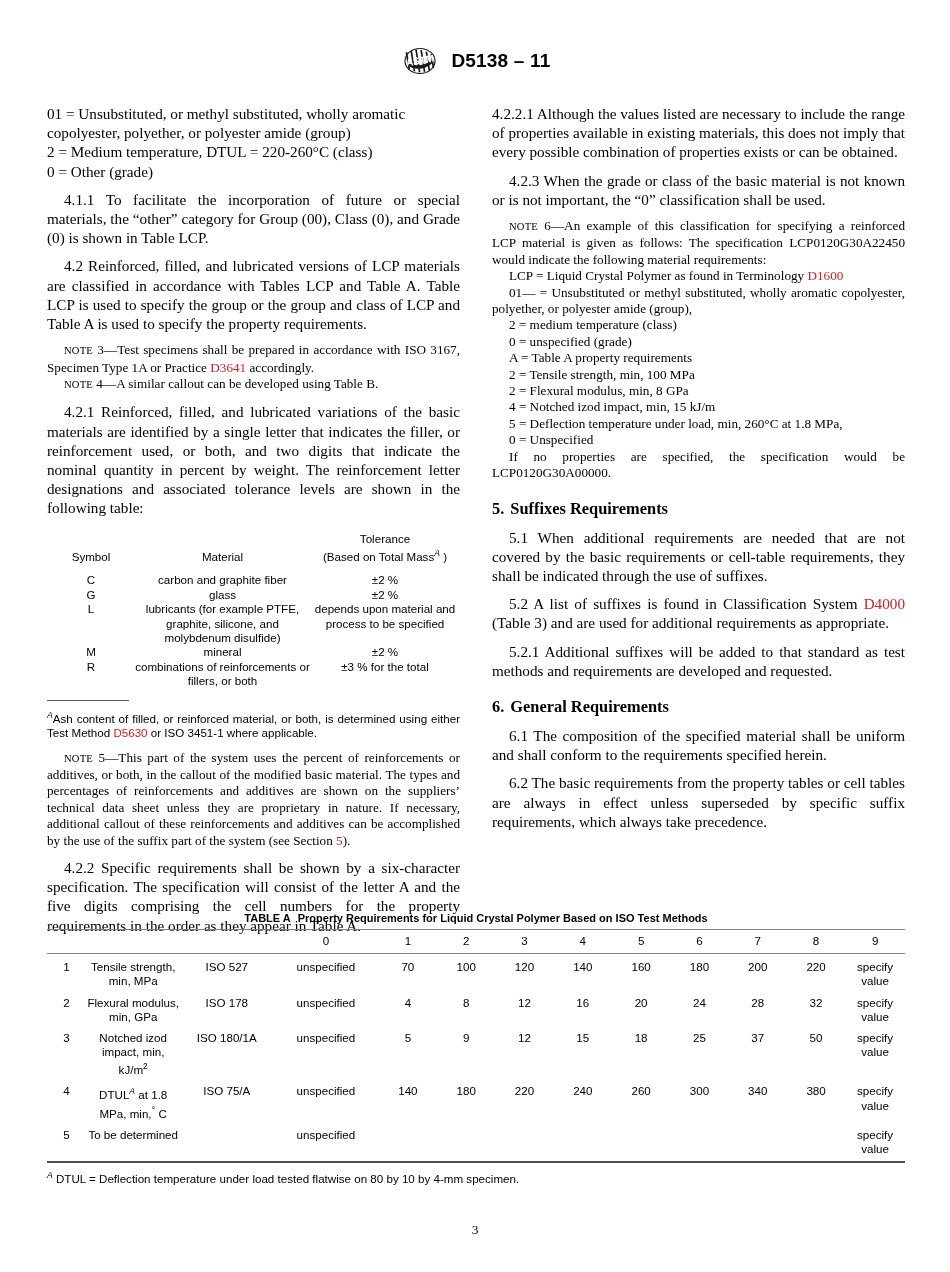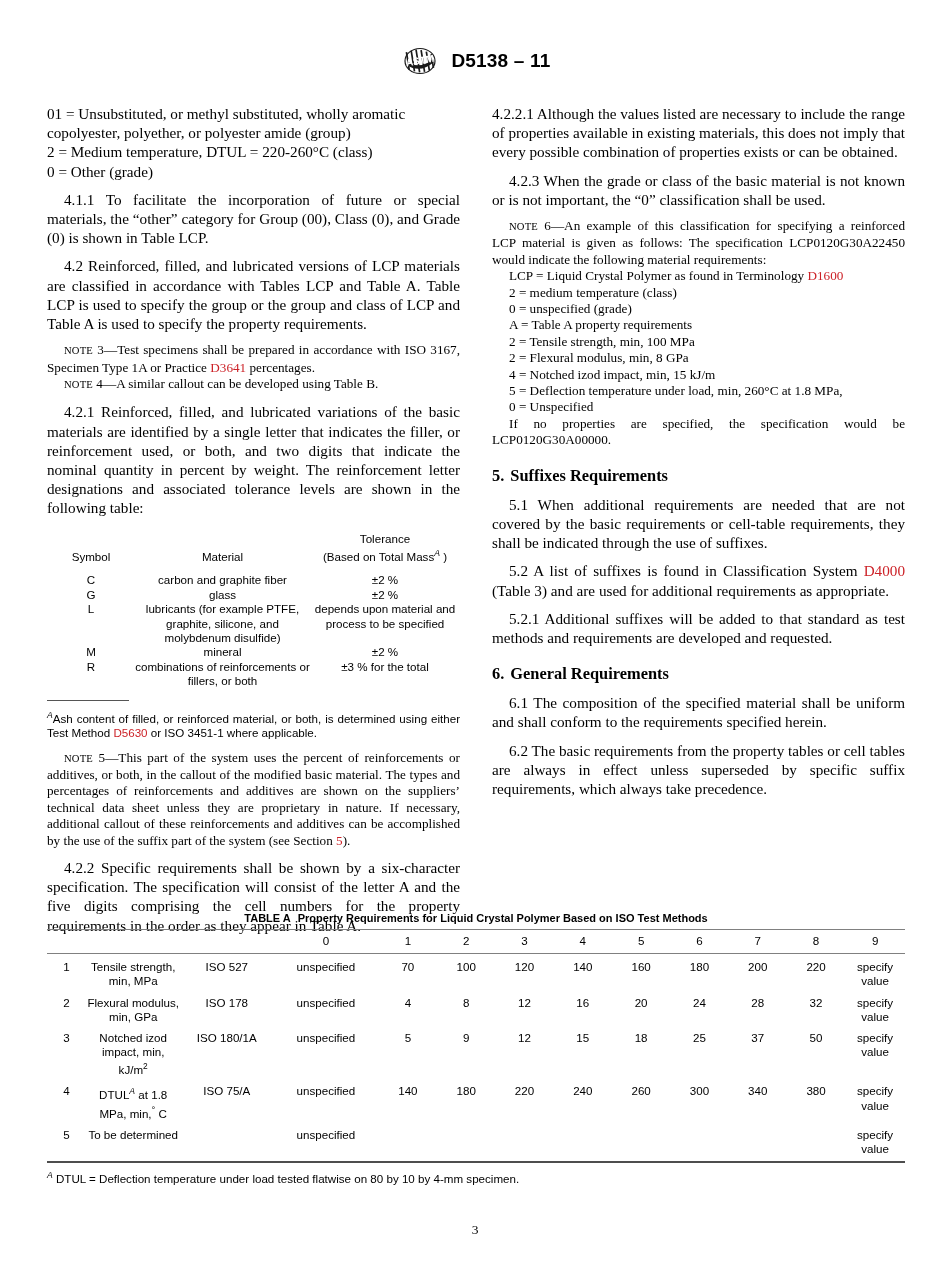--- a/index.html
+++ b/index.html
@@ -267,21 +267,21 @@
         <div class="defline">01 = Unsubstituted, or methyl substituted, wholly aromatic</div>
         <div class="defline">copolyester, polyether, or polyester amide (group)</div>
         <div class="defline">2 = Medium temperature, DTUL = 220-260°C (class)</div>
         <div class="defline">0 = Other (grade)</div>
       </div>
 
       <p class="body">4.1.1 To facilitate the incorporation of future or special materials, the “other” category for Group (00), Class (0), and Grade (0) is shown in Table LCP.</p>
 
       <p class="body">4.2 Reinforced, filled, and lubricated versions of LCP materials are classified in accordance with Tables LCP and Table A. Table LCP is used to specify the group or the group and class of LCP and Table A is used to specify the property requirements.</p>
 
-      <p class="note"><span class="nlabel">NOTE</span> <span>3</span><span>—Test specimens shall be prepared in accordance with ISO 3167, Specimen Type 1A or Practice </span><span class="link">D3641</span><span> percentages.</span></p>
+      <p class="note"><span class="nlabel">NOTE</span> <span>3</span><span>—Test specimens shall be prepared in accordance with ISO 3167, Specimen Type 1A or Practice </span><span class="link">D3641</span><span> accordingly.</span></p>
 
       <p class="note cont"><span class="nlabel">NOTE</span> <span>4</span><span>—A similar callout can be developed using Table B.</span></p>
 
       <p class="body">4.2.1 Reinforced, filled, and lubricated variations of the basic materials are identified by a single letter that indicates the filler, or reinforcement used, or both, and two digits that indicate the nominal quantity in percent by weight. The reinforcement letter designations and associated tolerance levels are shown in the following table:</p>
 
       <table class="sym-table">
         <thead>
           <tr>
             <th class="sym-c1">Symbol</th>
             <th class="sym-c2">Material</th>
@@ -332,20 +332,21 @@
     <div class="col col-right">
 
       <p class="body tight" style="margin-top:0">4.2.2.1 Although the values listed are necessary to include the range of properties available in existing materials, this does not imply that every possible combination of properties exists or can be obtained.</p>
 
       <p class="body">4.2.3 When the grade or class of the basic material is not known or is not important, the “0” classification shall be used.</p>
 
       <p class="note"><span class="nlabel">NOTE</span> <span>6</span><span>—An example of this classification for specifying a reinforced LCP material is given as follows: The specification LCP0120G30A22450 would indicate the following material requirements:</span></p>
 
       <p class="note-list"><span>LCP = Liquid Crystal Polymer as found in Terminology </span><span class="link">D1600</span></p>
 
+      <p class="note-list">01— = Unsubstituted or methyl substituted, wholly aromatic copolyester, polyether, or polyester amide (group),</p>
 
       <p class="note-list">2 = medium temperature (class)</p>
       <p class="note-list">0 = unspecified (grade)</p>
       <p class="note-list">A = Table A property requirements</p>
       <p class="note-list">2 = Tensile strength, min, 100 MPa</p>
       <p class="note-list">2 = Flexural modulus, min, 8 GPa</p>
       <p class="note-list">4 = Notched izod impact, min, 15 kJ/m</p>
       <p class="note-list">5 = Deflection temperature under load, min, 260°C at 1.8 MPa,</p>
       <p class="note-list">0 = Unspecified</p>
 

